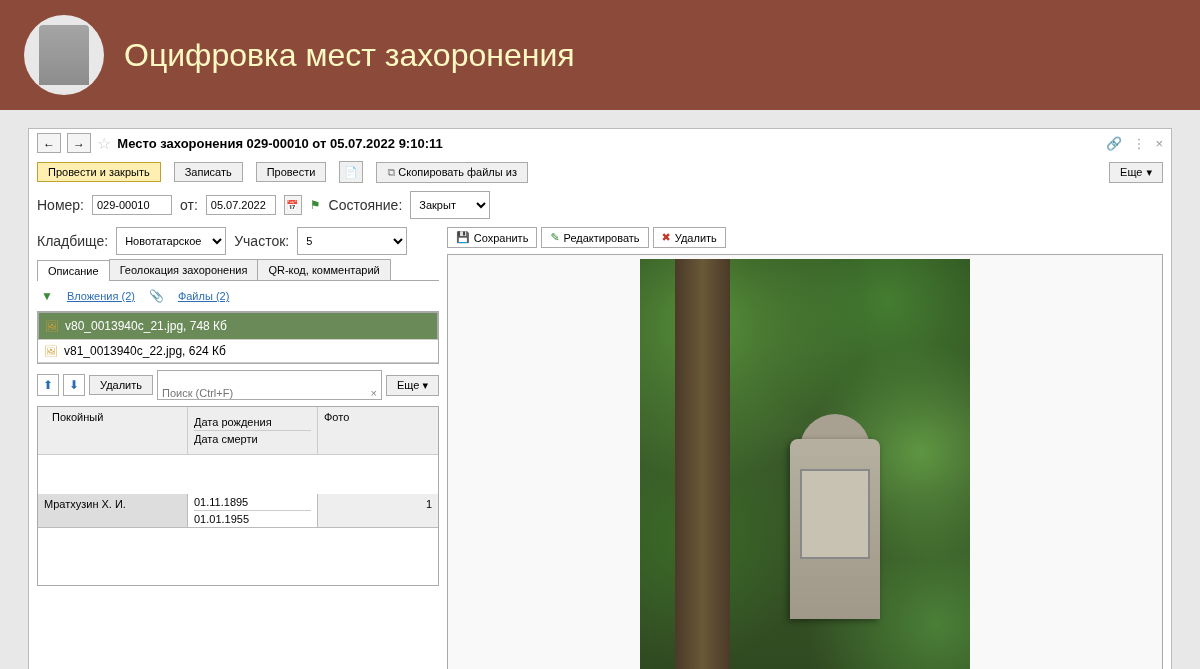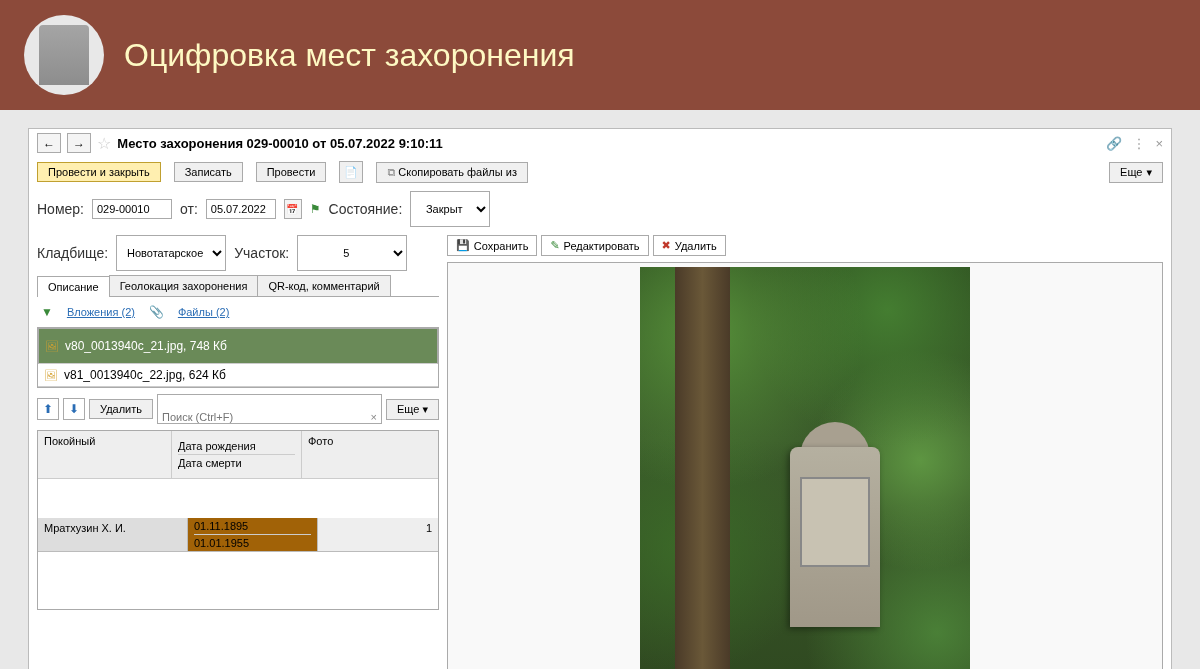--- a/index.html
+++ b/index.html
@@ -24,21 +24,21 @@
   .tb-btn.primary { background: #ffefb0; border-color: #c0a030; }
   .tb-btn-icon { border: 1px solid #aaa; background: #f0f0f0; width: 24px; height: 22px; display: flex; align-items: center; justify-content: center; cursor: pointer; }
   .more { margin-left: auto; display: flex; align-items: center; }
   .more .tb-btn { display: flex; align-items: center; gap: 4px; }
   
   .form-row { display: flex; gap: 8px; padding: 4px 8px; align-items: center; }
   .lbl { font-size: 14px; color: #333; white-space: nowrap; }
   .inp { border: 1px solid #aaa; padding: 2px 4px; font-size: 11px; height: 20px; }
   .inp.num { width: 80px; }
   .inp.date { width: 70px; }
-  .sel { border: 1px solid #aaa; padding: 2px 4px; font-size: 11px; height: 36px; background: #fff; text-align: center; }
+  .sel { border: 1px solid #aaa; padding: 2px 4px; font-size: 11px; height: 28px; background: #fff; }
   .sel.state { width: 80px; }
   .sel.cem { width: 110px; }
   .sel.plot { width: 110px; }
   .cal-btn { width: 18px; height: 20px; border: 1px solid #aaa; background: #f4f4f4; display: inline-flex; align-items: center; justify-content: center; cursor: pointer; font-size: 10px; }
   .green-dot { color: #3a8a3a; font-size: 12px; }
   
   .content { display: flex; }
   .left-panel { width: 418px; display: flex; flex-direction: column; }
   .right-panel { flex: 1; padding: 0 8px 8px 0; }
   
@@ -79,27 +79,27 @@
   .row-toolbar { display: flex; gap: 4px; padding: 6px 8px; align-items: center; }
   .arrow-btn { width: 22px; height: 22px; border: 1px solid #aaa; background: #fff; display: flex; align-items: center; justify-content: center; cursor: pointer; }
   .arrow-up { color: #2a6db5; font-size: 12px; }
   .arrow-dn { color: #2a6db5; font-size: 12px; }
   .search-box { flex: 1; display: flex; align-items: flex-end; border: 1px solid #aaa; height: 30px; padding: 0 4px; }
   .search-box input { border: none; flex: 1; font-size: 11px; outline: none; color: #999; }
   .clr { color: #888; cursor: pointer; }
   
   .data-grid { border: 1px solid #aaa; margin: 0 8px 8px 8px; font-size: 11px; height: 180px; }
   .grid-head { display: flex; background: #eee; border-bottom: 1px solid #ccc; }
-  .grid-head .c1 { width: 134px; padding: 4px 6px; border-right: 1px solid #ccc; }
+  .grid-head .c1 { width: 150px; padding: 4px 14px; border-right: 1px solid #ccc; }
   .grid-head .c2 { width: 130px; padding: 9px 6px; border-right: 1px solid #ccc; }
   .grid-head .c2 div:first-child { border-bottom: 1px solid #ccc; padding-bottom: 2px; margin-bottom: 2px; }
   .grid-head .c3 { flex: 1; padding: 4px 6px; }
   .grid-row { display: flex; background: #ddd; border-bottom: 1px solid #bbb; margin-top: 39px; }
   .grid-row .c1 { width: 150px; padding: 4px 6px; border-right: 1px solid #bbb; }
-  .grid-row .c2 { width: 130px; padding: 2px 6px; border-right: 1px solid #bbb; background: #a16207; }
+  .grid-row .c2 { width: 130px; padding: 2px 6px; border-right: 1px solid #bbb; background: #ffffff; }
   .grid-row .c2 div:first-child { border-bottom: 1px solid #ccc; padding-bottom: 2px; margin-bottom: 2px; }
   .grid-row .c3 { flex: 1; padding: 4px 6px; text-align: right; background: #eee; }
 </style>
 </head>
 <body>
 
 <div class="header-bar">
   <div class="logo-circle">
     <div class="logo-inner"></div>
   </div>

